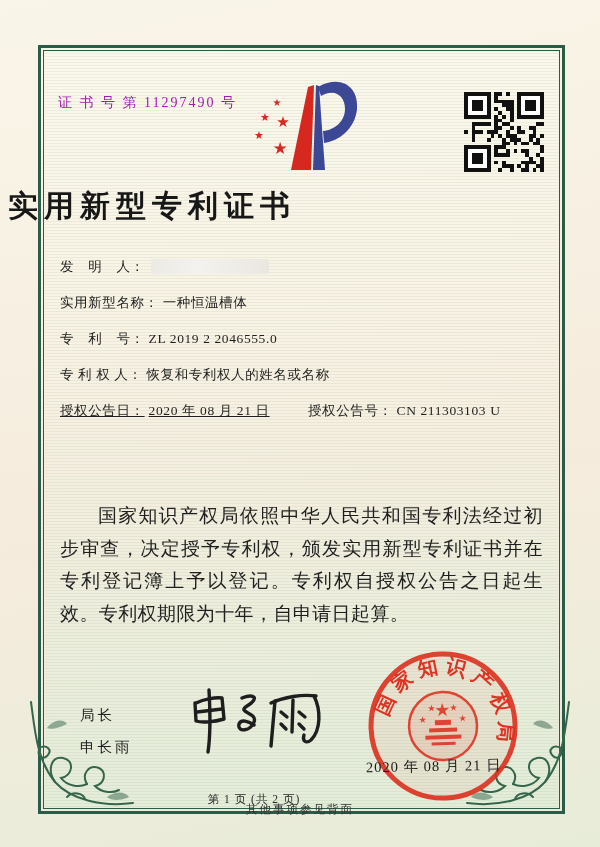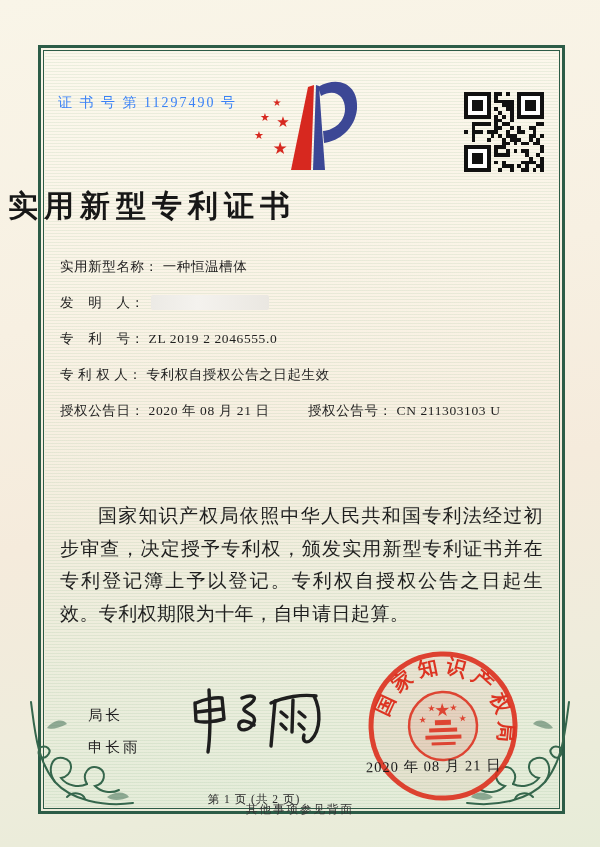--- a/index.html
+++ b/index.html
@@ -8,36 +8,36 @@
     font-family:"Liberation Serif","DejaVu Serif",serif;
     background:linear-gradient(170deg,#f9f5e8 0%,#f7f0e2 35%,#f5ebdc 58%,#efecdc 78%,#e7ecd8 100%);
   }
   .frame{position:absolute;left:38px;top:45px;width:521px;height:763px;border:3px solid #2c5c47;}
   .frame-inner{position:absolute;inset:2px;border:1px solid #2c5c47;}
   .inner-bg{position:absolute;inset:1px;
     background:
       repeating-linear-gradient(0deg, rgba(110,165,115,0.12) 0px, rgba(110,165,115,0.12) 1px, transparent 1px, transparent 3px),
       linear-gradient(180deg, rgba(253,249,238,0.75) 0%, rgba(251,243,230,0.45) 45%, rgba(224,237,217,0.55) 100%);
   }
-  .cert-number{position:absolute;left:58px;top:94px;font-size:14px;letter-spacing:2px;color:#3b82f6;}
+  .cert-number{position:absolute;left:58px;top:94px;font-size:14px;letter-spacing:2px;color:#a21caf;}
   .logo{position:absolute;left:238px;top:72px;width:122px;height:110px;}
   .qr{position:absolute;left:463px;top:92px;width:82px;height:80px;}
   .title{position:absolute;left:8px;top:186px;width:600px;text-align:left;
     font-size:30px;font-weight:bold;letter-spacing:6px;color:#171717;}
   .fields{position:absolute;left:60px;top:258px;width:484px;}
   .field-row{height:36px;font-size:13.5px;color:#1f1f1f;letter-spacing:0.6px;white-space:nowrap;}
   .f-label{color:#1f1f1f;}
   .f-value{margin-left:4px;}
-  .pair{display:inline-block;width:244px;}
+  .pair{display:inline-block;width:244px;text-decoration:underline;}
   .redacted{display:inline-block;width:118px;height:15px;vertical-align:-3px;margin-left:6px;
     background:linear-gradient(90deg,#eceae5,#f4f2ee 40%,#eae7e1);filter:blur(0.6px);border-radius:2px;}
   .body-text{position:absolute;left:60px;top:500px;width:483px;font-size:19px;line-height:1.72;
     text-align:justify;color:#1f1f1f;letter-spacing:0.4px;}
   .body-text p{margin:0;text-indent:2em;}
-  .officer{position:absolute;left:88px;top:706px;font-size:14.5px;color:#222;letter-spacing:3px;}
+  .officer{position:absolute;left:80px;top:706px;font-size:14.5px;color:#222;letter-spacing:3px;}
   .officer div{margin-bottom:13px;}
   .signature{position:absolute;left:176px;top:672px;width:162px;height:96px;z-index:3;}
   .seal{position:absolute;left:360px;top:640px;width:170px;height:170px;z-index:2;transform:rotate(-2deg);}
   .seal-date{position:absolute;left:366px;top:757px;font-size:14.5px;color:#1c1c1c;letter-spacing:1px;z-index:4;transform:rotate(-1deg);}
   .page-footer{position:absolute;left:0;top:792px;width:508px;text-align:center;font-size:11.5px;color:#2a2a2a;letter-spacing:1px;}
   .back-note{position:absolute;left:0;top:802px;width:600px;text-align:center;font-size:11.5px;color:#333;letter-spacing:2px;}
   .flourish{position:absolute;width:112px;height:114px;top:698px;z-index:1;}
   .flourish.bl{left:26px;}
   .flourish.br{right:26px;transform:scaleX(-1);}
 </style>
@@ -193,30 +193,30 @@
         <rect x="20" y="18" width="1" height="1" fill="#111"></rect>
         <rect x="20" y="19" width="1" height="1" fill="#111"></rect>
         <rect x="20" y="20" width="1" height="1" fill="#111"></rect>
       </svg>
   </div>
 
   <div class="title">实用新型专利证书</div>
 
   <div class="fields">
     <div class="field-row">
+      <span class="f-label">发　明　人：</span><span class="redacted"></span>
+    </div>
+    <div class="field-row">
       <span class="f-label">实用新型名称：</span><span class="f-value">一种恒温槽体</span>
     </div>
     <div class="field-row">
-      <span class="f-label">发　明　人：</span><span class="redacted"></span>
-    </div>
-    <div class="field-row">
       <span class="f-label">专　利　号：</span><span class="f-value">ZL 2019 2 2046555.0</span>
     </div>
     <div class="field-row">
-      <span class="f-label">专 利 权 人：</span><span class="f-value">专利权自授权公告之日起生效</span>
+      <span class="f-label">专 利 权 人：</span><span class="f-value">恢复和专利权人的姓名或名称</span>
     </div>
     <div class="field-row">
       <span class="pair">
         <span class="f-label">授权公告日：</span><span class="f-value">2020 年 08 月 21 日</span>
       </span>
       <span>
         <span class="f-label">授权公告号：</span><span class="f-value">CN 211303103 U</span>
       </span>
     </div>
   </div>

